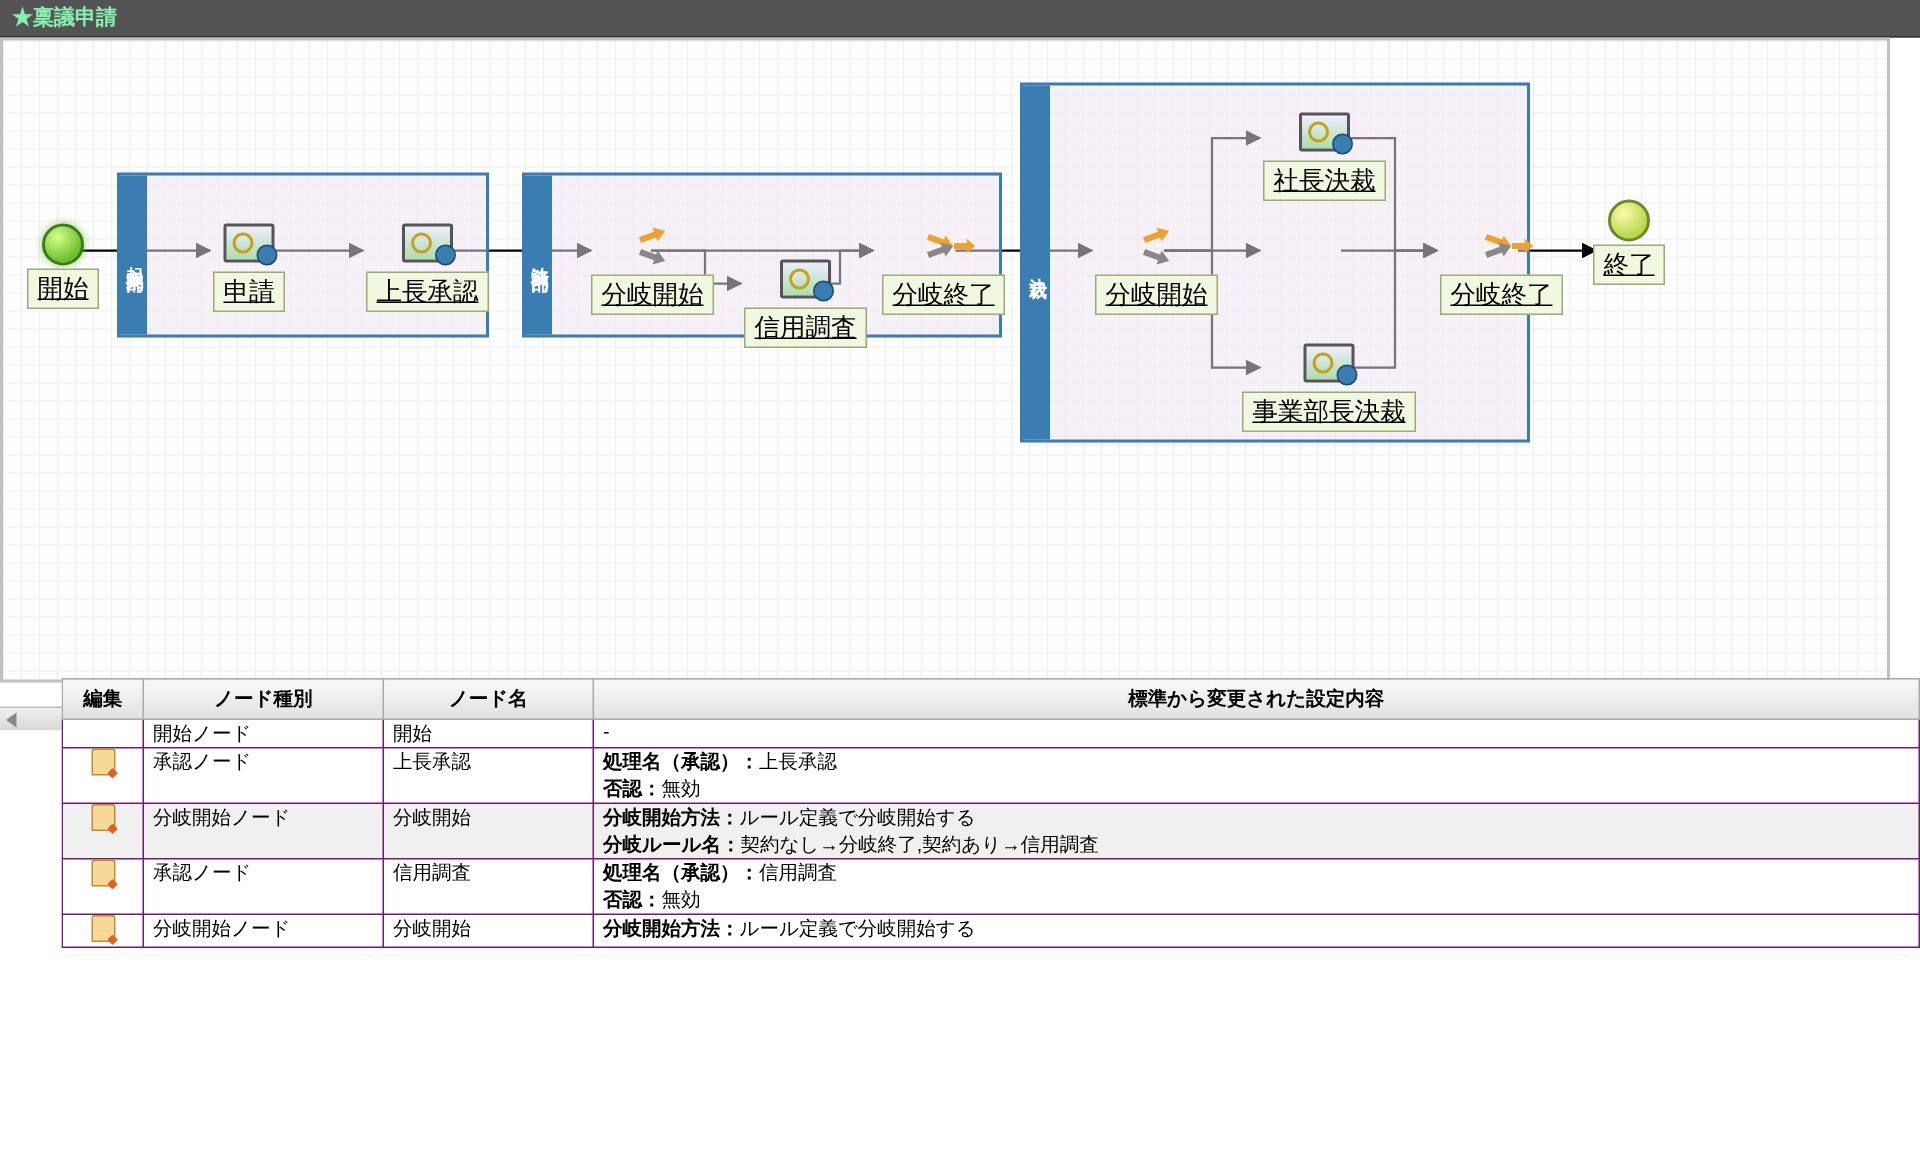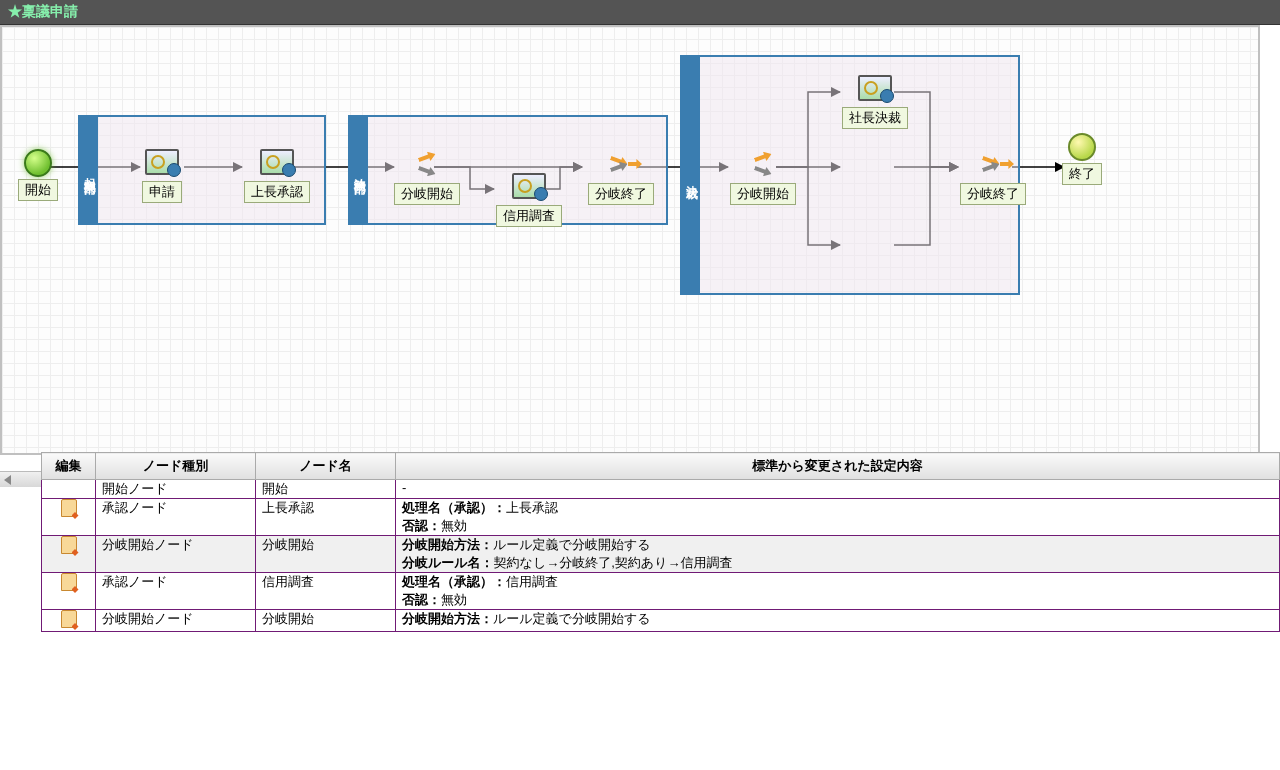--- a/index.html
+++ b/index.html
@@ -13,21 +13,21 @@
   background-color: #fdfdfd;
   background-image: linear-gradient(#eee 1px, transparent 1px), linear-gradient(90deg, #eee 1px, transparent 1px);
   background-size: 12px 12px;
   border: 2px solid #c0c0c0; margin: 0; }
 
 .swimlane { position: absolute; border: 2px solid #3a7db0; background: rgba(240, 230, 240, 0.5); }
 .swimlane .sl-title { position: absolute; left: 0; top: 0; bottom: 0; width: 18px; background: #3a7db0; color: #fff; writing-mode: vertical-rl; text-orientation: upright; font-size: 12px; letter-spacing: 2px; text-align: center; padding-top: 4px; font-weight: bold; }
 
 .node { position: absolute; text-align: center; }
 .node .glyph { width: 40px; height: 34px; margin: 0 auto; display: flex; align-items: center; justify-content: center; }
-.node .lbl { display: inline-block; background: #f0f8e0; border: 1px solid #9aaa7a; padding: 1px 6px; margin-top: 2px; font-size: 13px; }
+.node .lbl { display: inline-block; background: #f0f8e0; border: 1px solid #9aaa7a; padding: 1px 6px; margin-top: 2px; font-size: 17px; text-decoration: underline; }
 
 .start-circle, .end-circle { width: 28px; height: 28px; border-radius: 50%; background: radial-gradient(circle at 35% 30%, #d4ff8a, #6fbf2f 70%); border: 2px solid #3a7a1a; margin: 0 auto; }
 .start-circle { box-shadow: 0 0 6px rgba(111,191,47,0.7); }
 .end-circle { background: radial-gradient(circle at 35% 30%, #fff9b0, #b8d84a 70%); border-color: #6a8a2a; }
 
 .screen-icon { width: 34px; height: 26px; background: linear-gradient(#eef, #aaddaa); border: 2px solid #555; border-radius: 2px; position: relative; }
 .screen-icon::after { content: ""; position: absolute; right: -4px; bottom: -4px; width: 12px; height: 12px; background: #3a7db0; border-radius: 50%; border: 1px solid #1a4a70; }
 .screen-icon::before { content: ""; position: absolute; top: 4px; left: 4px; width: 10px; height: 10px; border: 2px solid #c8a020; border-radius: 50%; }
 
 .branch-icon { width: 34px; height: 28px; position: relative; }
@@ -157,20 +157,26 @@
             <div class="arr arr2"></div>
           </div>
         </div>
       <div class="lbl">分岐開始</div>
     </div>
     <div class="node" style="left:840px; top:44px">
       <div class="glyph">
           <div class="screen-icon"></div>
         </div>
       <div class="lbl">社長決裁</div>
+    </div>
+    <div class="node" style="left:826px; top:198px">
+      <div class="glyph">
+          <div class="screen-icon"></div>
+        </div>
+      <div class="lbl">事業部長決裁</div>
     </div>
     <div class="node" style="left:958px; top:120px">
       <div class="glyph">
           <div class="branch-icon end">
             <div class="arr arr1"></div>
             <div class="arr arr2"></div>
             <div class="join"></div>
           </div>
         </div>
       <div class="lbl">分岐終了</div>

